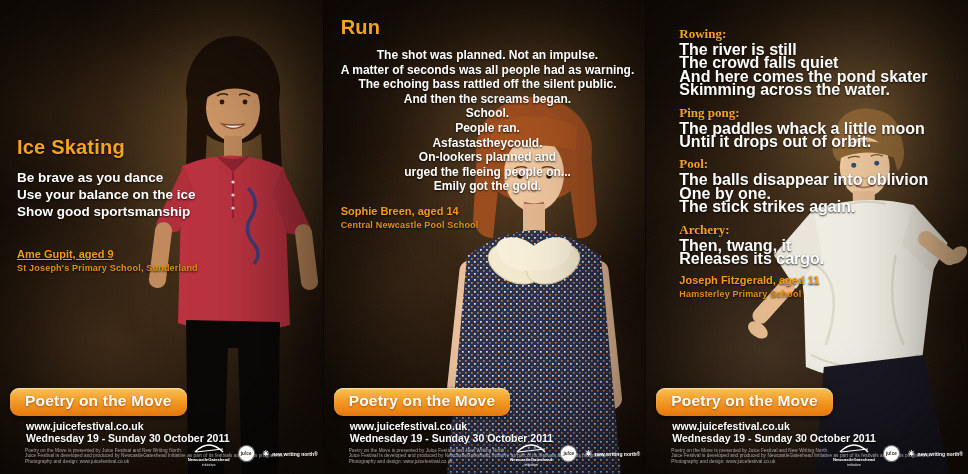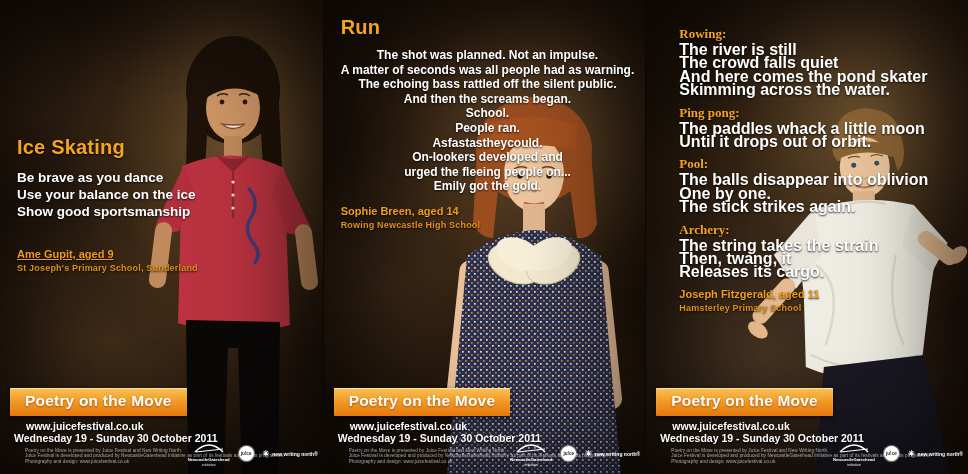--- a/index.html
+++ b/index.html
@@ -37,27 +37,27 @@
   .p1 .poem-line { font-size:13.5px; line-height:17px; }
   .p2 .poem-line { font-size:12px; line-height:14.6px;text-align:center; }
   .p3 .poem-line { font-size:16px; line-height:13.4px; }
   .section { margin-bottom:8px; }
   .section-heading { color:#f5a41f; font-size:13px; font-weight:bold; line-height:15px; margin-bottom:2px;font-family:Liberation Serif, serif; }
   .author { color:#f09c1c; font-weight:bold; font-size:11px; }
   .p1 .author { margin-top:28px;text-decoration:underline; } .p2 .author { margin-top:11px; } .p3 .author { margin-top:9px; }
   .school { color:#e08f15; font-weight:bold; font-size:9px; margin-top:3px; letter-spacing:.2px; }
 
   .banner { position:absolute; left:10px; top:388px; z-index:5; display:inline-block;
-    padding:4px 15px 6px; border-radius:1px;
+    padding:4px 15px 6px; border-radius:9px;
     background:linear-gradient(180deg,#f9c254 0%,#f29a25 48%,#e4770c 100%);
     box-shadow: inset 0 1px 1px rgba(255,255,255,.55), 0 2px 5px rgba(0,0,0,.6);
     color:#ffffff; font-weight:bold; font-size:15.5px; letter-spacing:.2px;
     text-shadow:0 1px 2px rgba(150,66,0,.8); white-space:nowrap; }
   .url   { position:absolute; left:26px; top:420px; z-index:5; color:#fff; font-weight:bold; font-size:10.5px; text-shadow:0 1px 2px #000; }
-  .dates { position:absolute; left:14px; top:432px; z-index:5; color:#fff; font-weight:bold; font-size:10.5px; text-shadow:0 1px 2px #000;text-align:right; }
+  .dates { position:absolute; left:26px; top:432px; z-index:5; color:#fff; font-weight:bold; font-size:10.5px; text-shadow:0 1px 2px #000;text-align:right; }
   .smallprint { position:absolute; left:25px; top:448px; z-index:5; color:rgba(255,255,255,.6);
     font-size:4.6px; line-height:5.4px; letter-spacing:.1px; white-space:nowrap; }
   .logos { position:absolute; right:5px; bottom:7px; z-index:5; display:flex; align-items:center; gap:9px; color:#fff; }
   .logo { text-align:center; }
   .logo .lg1 { font-size:4.2px; font-weight:bold; line-height:4.5px; }
   .logo .lg2 { font-size:3.8px; line-height:4.2px; opacity:.9; }
   .juice-circle { width:15px; height:15px; border-radius:50%; background:#fff; color:#2b1d10;
     font-size:4.6px; font-weight:bold; display:flex; align-items:center; justify-content:center;
     box-shadow:0 0 0 1.2px rgba(255,255,255,.35); }
   .nwn { display:flex; align-items:center; gap:3px; font-size:5px; font-weight:bold; white-space:nowrap; }
@@ -186,25 +186,25 @@
 
     <div class="content">
       <h2 class="poem-title">Run</h2>
       <p class="poem-line">The shot was planned. Not an impulse.</p>
       <p class="poem-line">A matter of seconds was all people had as warning.</p>
       <p class="poem-line">The echoing bass rattled off the silent public.</p>
       <p class="poem-line">And then the screams began.</p>
       <p class="poem-line">School.</p>
       <p class="poem-line">People ran.</p>
       <p class="poem-line">Asfastastheycould.</p>
-      <p class="poem-line">On-lookers developed and</p>
+      <p class="poem-line">On-lookers planned and</p>
       <p class="poem-line">urged the fleeing people on...</p>
       <p class="poem-line">Emily got the gold.</p>
       <p class="author">Sophie Breen, aged 14</p>
-      <p class="school">Rowing Newcastle High School</p>
+      <p class="school">Central Newcastle Pool School</p>
     </div>
 
     <div class="banner">
       <span>Poetry on the Move</span>
     </div>
     <div class="url">www.juicefestival.co.uk</div>
     <div class="dates">Wednesday 19 - Sunday 30 October 2011</div>
     <div class="smallprint">
       <div>Poetry on the Move is presented by Juice Festival and New Writing North.</div>
       <div>Juice Festival is developed and produced by NewcastleGateshead Initiative as part of its festivals and events programme.</div>
@@ -280,21 +280,20 @@
         <p class="poem-line">Until it drops out of orbit.</p>
       </div>
       <div class="section">
         <h3 class="section-heading">Pool:</h3>
         <p class="poem-line">The balls disappear into oblivion</p>
         <p class="poem-line">One by one.</p>
         <p class="poem-line">The stick strikes again.</p>
       </div>
       <div class="section">
         <h3 class="section-heading">Archery:</h3>
-        <p class="poem-line">The string takes the strain</p>
         <p class="poem-line">Then, twang, it</p>
         <p class="poem-line">Releases its cargo.</p>
       </div>
       <p class="author">Joseph Fitzgerald, aged 11</p>
       <p class="school">Hamsterley Primary School</p>
     </div>
 
     <div class="banner">
       <span>Poetry on the Move</span>
     </div>

